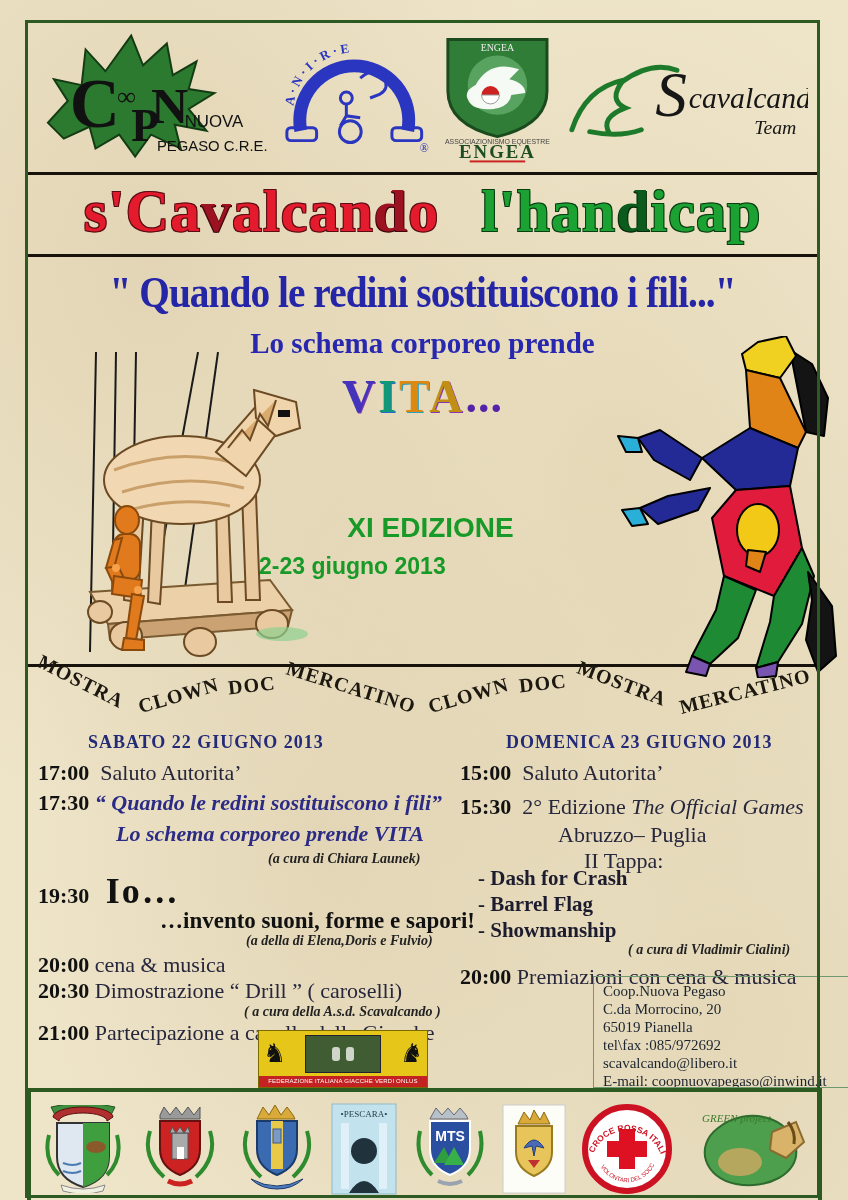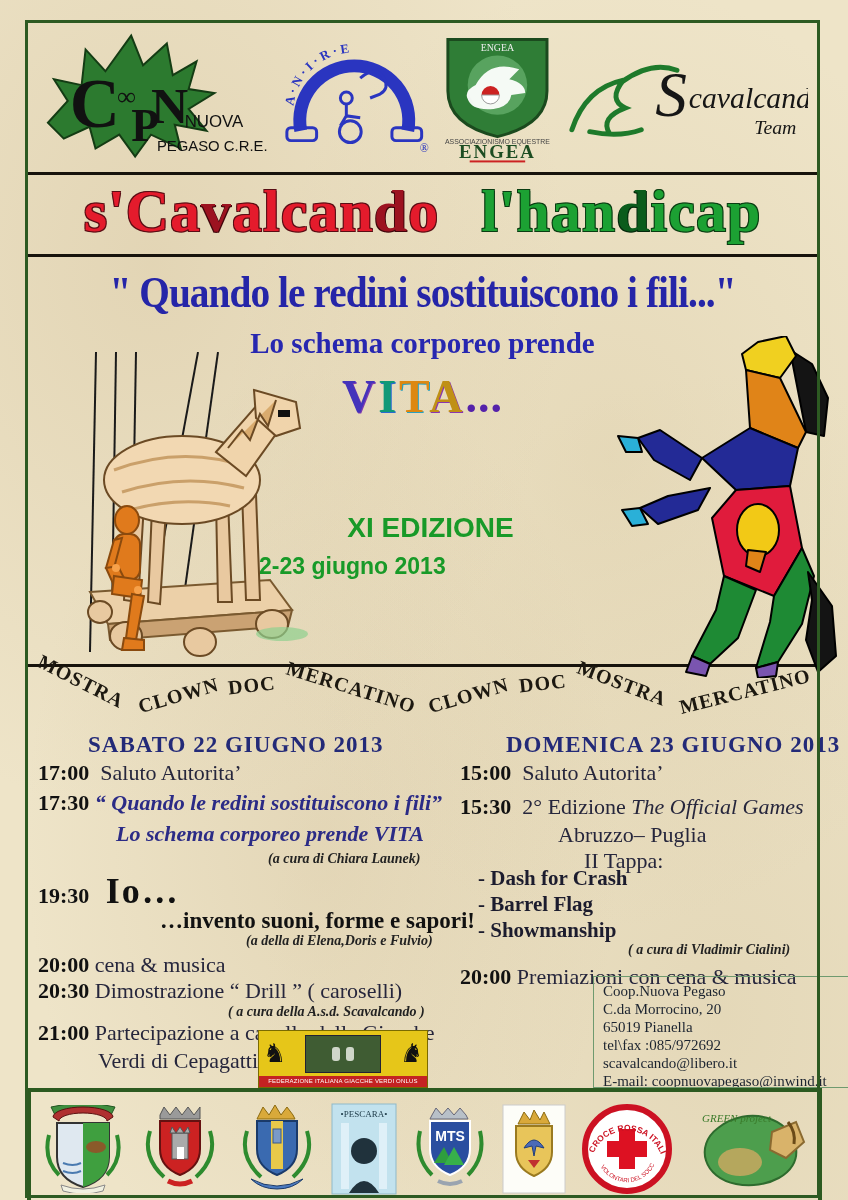--- a/index.html
+++ b/index.html
@@ -44,21 +44,21 @@
   .aw2{transform:translateY(16px) rotate(-16deg);}
   .aw3{transform:translateY(6px) rotate(-6deg);}
   .aw4{transform:translateY(8px) rotate(17deg);}
   .aw5{transform:translateY(16px) rotate(-16deg);}
   .aw6{transform:translateY(4px) rotate(-6deg);}
   .aw7{transform:translateY(4px) rotate(21deg);}
   .aw8{transform:translateY(12px) rotate(-14deg);}
   
   .sched{position:absolute;top:724px;left:28px;width:789px;height:364px;font-size:22px;color:#26263c;}
   .sched .abs{position:absolute;white-space:nowrap;}
-  .col-h{font-weight:bold;color:#232a78;font-size:23px;letter-spacing:1px;}
+  .col-h{font-weight:bold;color:#232a78;font-size:18px;letter-spacing:1px;}
   .tm{font-weight:bold;color:#111;}
   .itq{font-style:italic;font-weight:bold;color:#2b2b86;}
   .cura{font-style:italic;font-size:14px;color:#222;font-weight:bold;}
   .big-io{font-size:36px;font-weight:bold;color:#111;letter-spacing:2px;}
   .invento{font-weight:bold;font-size:23px;color:#111;}
   .bullet{font-weight:bold;font-size:21px;color:#1c1c2e;}
   .contact{position:absolute;left:517px;top:252px;width:268px;height:100px;border:1px solid #6f9a6f;padding:5px 9px;font-size:15px;line-height:1.2;color:#1c2430;white-space:nowrap;overflow:hidden;margin-left:48px;}
   .giacche{position:absolute;left:230px;top:306px;width:168px;height:56px;background:#e6c619;border:1px solid #7a6a00;display:flex;flex-direction:column;}
   .giacche .gi-top{flex:1;display:flex;align-items:center;justify-content:space-between;padding:0 4px;}
   .giacche .knight{font-size:26px;color:#111;line-height:1;}
@@ -216,23 +216,22 @@
     <div class="abs col-h" style="left:60px;top:8px">SABATO 22 GIUGNO 2013</div>
     <div class="abs" style="left:10px;top:36px"><span class="tm">17:00</span>&nbsp;&nbsp;<span>Saluto Autorita’</span></div>
     <div class="abs" style="left:10px;top:66px"><span class="tm">17:30</span> <span class="itq">“ Quando le redini  sostituiscono i  fili”</span></div>
     <div class="abs itq" style="left:88px;top:97px">Lo schema corporeo prende  VITA</div>
     <div class="abs cura" style="left:240px;top:127px">(a cura  di Chiara  Launek)</div>
     <div class="abs" style="left:10px;top:146px"><span class="tm">19:30</span>&nbsp;&nbsp;&nbsp;<span class="big-io">Io…</span></div>
     <div class="abs invento" style="left:132px;top:184px">…invento suoni, forme e sapori!</div>
     <div class="abs cura" style="left:218px;top:209px">(a della di Elena,Doris e Fulvio)</div>
     <div class="abs" style="left:10px;top:228px"><span class="tm">20:00</span> <span>cena &amp; musica</span></div>
     <div class="abs" style="left:10px;top:254px"><span class="tm">20:30</span> <span>Dimostrazione “ Drill ” ( caroselli)</span></div>
-    <div class="abs cura" style="left:200px;top:280px">( a cura della A.s.d. Scavalcando )</div>
+    <div class="abs cura" style="left:216px;top:280px">( a cura della A.s.d. Scavalcando )</div>
     <div class="abs" style="left:10px;top:296px"><span class="tm">21:00</span> <span>Partecipazione a cavallo delle Giacche</span></div>
-    <div class="abs" style="left:70px;top:324px">Verdi di Cepagatti</div>
 
     <div class="giacche">
       <div class="gi-top">
         <span class="knight">♞</span>
         <span class="photo">
             <span class="rider"></span>
             <span class="rider"></span>
           </span>
         <span class="knight" style="transform:scaleX(-1)">♞</span>
       </div>

